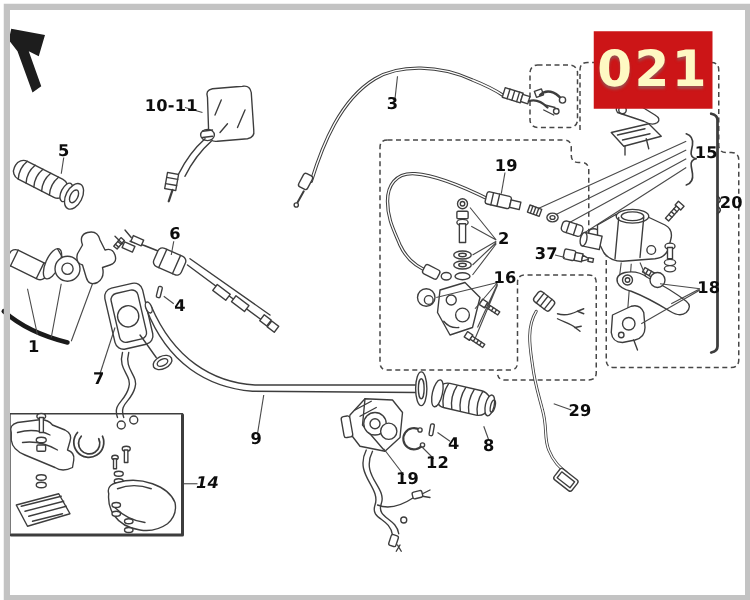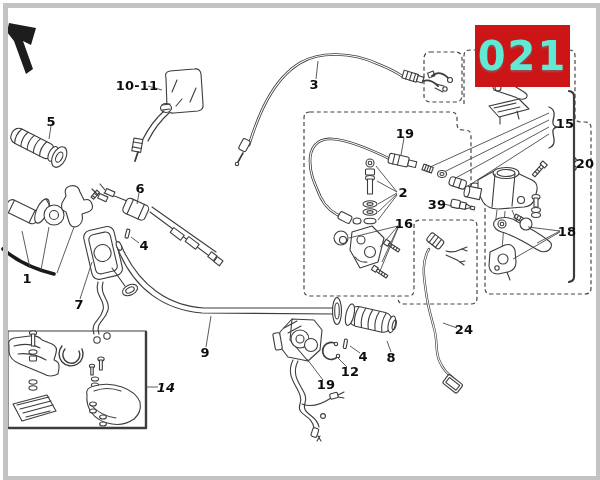--- a/index.html
+++ b/index.html
@@ -361,22 +361,22 @@
       <span class="plbl" style="left: 137px; top: 85px;">10-11</span>
       <span class="plbl" style="left: 350px; top: 371px;">12</span>
       <span class="plbl" style="left: 326px; top: 384px;">19</span>
       <span class="plbl" style="left: 166px; top: 387px; font-style: italic;">14</span>
       <span class="plbl" style="left: 565px; top: 123px;">15</span>
       <span class="plbl" style="left: 404px; top: 223px;">16</span>
       <span class="plbl" style="left: 403px; top: 192px;">2</span>
       <span class="plbl" style="left: 567px; top: 231px;">18</span>
       <span class="plbl" style="left: 405px; top: 133px;">19</span>
       <span class="plbl" style="left: 585px; top: 163px;">20</span>
-      <span class="plbl" style="left: 464px; top: 329px;">24</span>
-      <span class="plbl" style="left: 437px; top: 204px;">39</span>
+      <span class="plbl" style="left: 464px; top: 329px;">29</span>
+      <span class="plbl" style="left: 437px; top: 204px;">37</span>
     </div>
 
   <div id="badge" style="background: rgb(204, 21, 23);">
-    <span style="color: #5eead4;">021</span>
+    <span style="color: #fef9c3;">021</span>
   </div>
 
   <div id="frame"></div>
 </div>
 
 </body></html>

